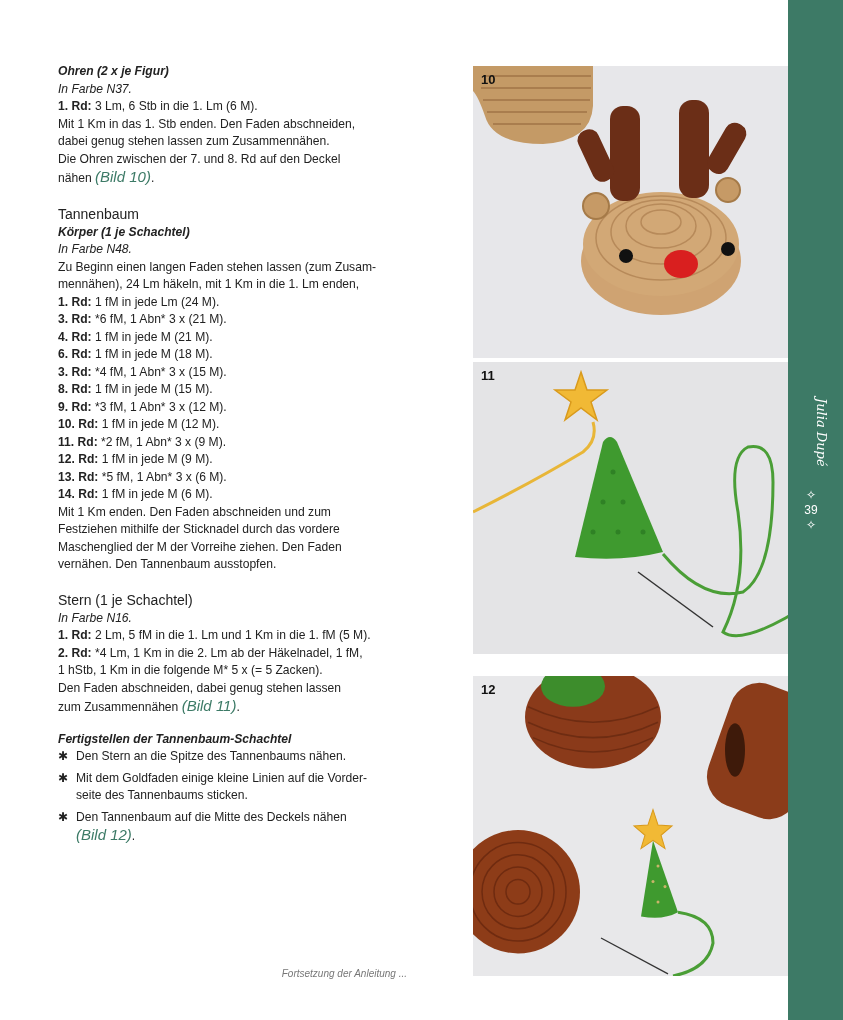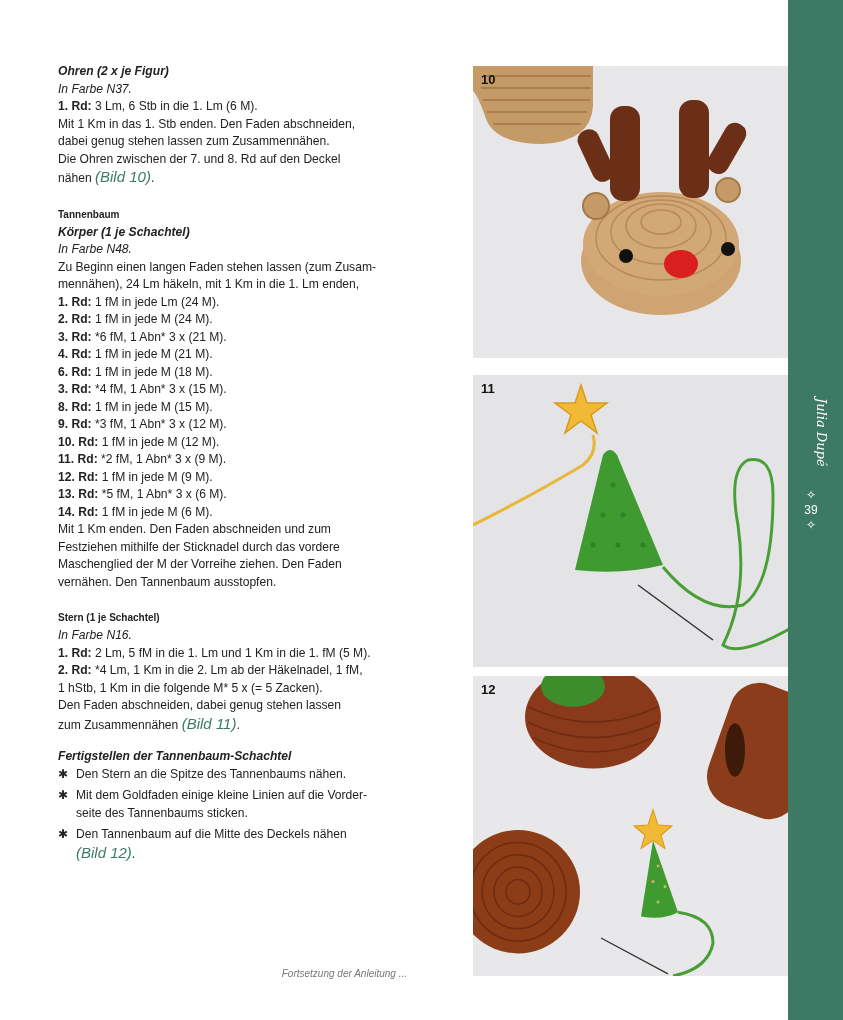--- a/index.html
+++ b/index.html
@@ -8,21 +8,21 @@
     background: #ffffff;
     font-family: "Liberation Sans", "DejaVu Sans", sans-serif;
     color: #222222;
   }
   .text-col {
     position: absolute; left: 58px; top: 63px; width: 350px;
     font-size: 12.1px; line-height: 17.5px;
   }
   .text-col p { margin: 0; }
   .h-italic { font-weight: bold; font-style: italic; }
-  .h-section { font-weight: bold; font-size: 10px; line-height: 19px; }
+  .h-section { font-weight: normal; font-size: 14px; line-height: 19px; }
   .it { font-style: italic; }
   .ref { font-style: italic; color: #3c7a66; font-size: 15px; }
   .gap { height: 17px; }
   .gap-s { height: 14px; }
   .round b { font-weight: bold; }
   ul.steps { list-style: none; padding: 0; margin: 0; }
   ul.steps li { position: relative; padding-left: 18px; margin-bottom: 4px; }
   ul.steps li .bullet { position: absolute; left: 0; top: 0; font-size: 12px; }
   .continue {
     position: absolute; right: 436px; top: 958px;
@@ -68,21 +68,20 @@
   <div class="gap"></div>
 
   <p class="h-section">Tannenbaum</p>
   <p class="h-italic">Körper (1 je Schachtel)</p>
   <p class="it">In Farbe N48.</p>
   <p>Zu Beginn einen langen Faden stehen lassen (zum Zusam-</p>
   <p>mennähen), 24 Lm häkeln, mit 1 Km in die 1. Lm enden,</p>
 
   <div>
     <p class="round"><b>1. Rd:</b> <span>1 fM in jede Lm (24 M).</span></p>
-    <p class="round"><b>2. Rd:</b> <span>1 fM in jede M (24 M).</span></p>
     <p class="round"><b>3. Rd:</b> <span>*6 fM, 1 Abn* 3 x (21 M).</span></p>
     <p class="round"><b>4. Rd:</b> <span>1 fM in jede M (21 M).</span></p>
     <p class="round"><b>6. Rd:</b> <span>1 fM in jede M (18 M).</span></p>
     <p class="round"><b>3. Rd:</b> <span>*4 fM, 1 Abn* 3 x (15 M).</span></p>
     <p class="round"><b>8. Rd:</b> <span>1 fM in jede M (15 M).</span></p>
     <p class="round"><b>9. Rd:</b> <span>*3 fM, 1 Abn* 3 x (12 M).</span></p>
     <p class="round"><b>10. Rd:</b> <span>1 fM in jede M (12 M).</span></p>
     <p class="round"><b>11. Rd:</b> <span>*2 fM, 1 Abn* 3 x (9 M).</span></p>
     <p class="round"><b>12. Rd:</b> <span>1 fM in jede M (9 M).</span></p>
     <p class="round"><b>13. Rd:</b> <span>*5 fM, 1 Abn* 3 x (6 M).</span></p>
@@ -151,21 +150,21 @@
 
     <circle cx="123" cy="140" r="13" fill="#c69a66" stroke="#a57a48" stroke-width="2"></circle>
     <circle cx="255" cy="124" r="12" fill="#c69a66" stroke="#a57a48" stroke-width="2"></circle>
 
     <circle cx="153" cy="190" r="7" fill="#111"></circle>
     <circle cx="255" cy="183" r="7" fill="#111"></circle>
     <ellipse cx="208" cy="198" rx="17" ry="14" fill="#d91f1f"></ellipse>
   </svg>
 </div>
 
-<div class="photo" style="top:375px;height:292px;">
+<div class="photo" style="top:362px;height:292px;">
   <span class="num">11</span>
   <svg viewBox="0 0 339 292" preserveAspectRatio="none">
     <rect width="339" height="292" fill="#e4e4e6"></rect>
 
     <path d="M0 150 Q60 120 110 90 Q125 78 120 60" stroke="#e8b638" stroke-width="3" fill="none"></path>
 
     <polygon points="108,10 114,28 134,28 118,40 124,58 108,46 92,58 98,40 82,28 102,28" fill="#f1b935" stroke="#d99a1c" stroke-width="1.5"></polygon>
 
     <path d="M130 80 Q137 70 144 80 L190 190 Q150 200 102 195 Z" fill="#3f9a2f"></path>
     <g fill="#2f8125">

